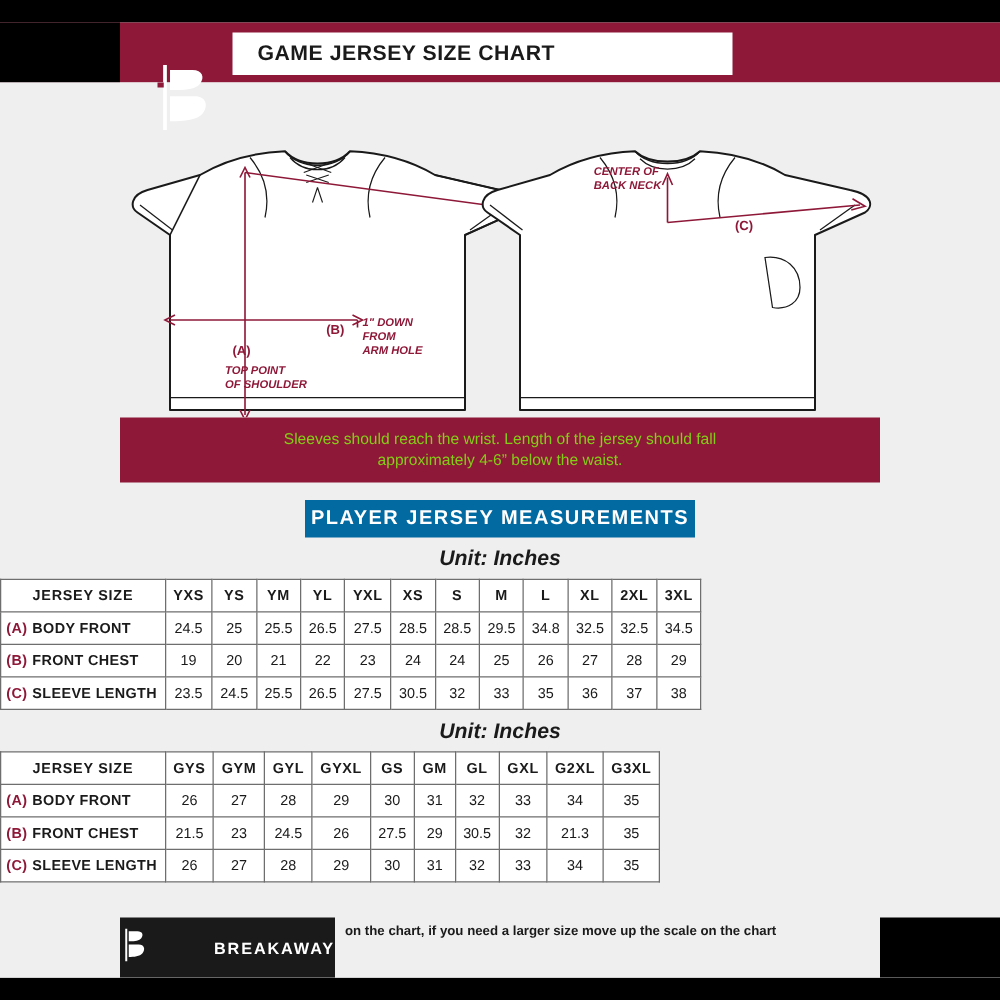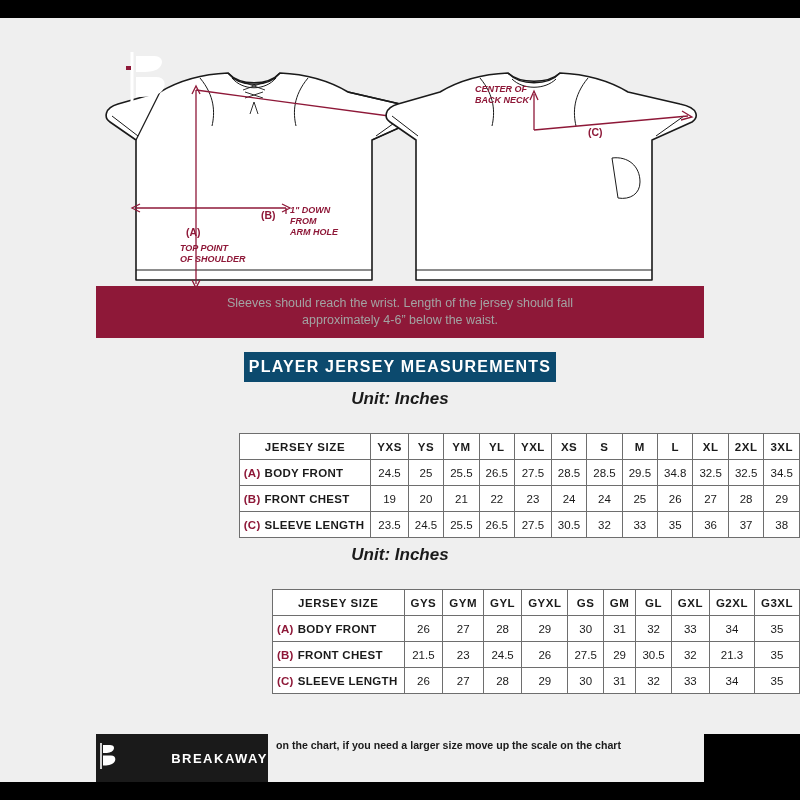--- a/index.html
+++ b/index.html
@@ -63,53 +63,53 @@
     background: #efefef;
   }
   .jersey-svg { position: absolute; left: 0; top: 0; }
 
   
   .note-bar {
     position: relative;
     margin: 0 96px;
     height: 52px;
     background: #8e1838;
-    color: #a3a3a3;
+    color: #84cc16;
     display: flex; flex-direction: column;
     align-items: center; justify-content: center;
     text-align: center;
     font-size: 12.5px;
     line-height: 17px;
   }
   .note-wrap {
     position: relative;
     height: 52px;
     background: #efefef;
   }
   
   .sect-title {
     margin: 14px auto 0;
     width: 312px; height: 30px;
-    background: #0c4a6e;
+    background: #0369a1;
     color: #fff;
     display: flex; align-items: center; justify-content: center;
     font-size: 16px;
     font-weight: bold;
     letter-spacing: 1.2px;
   }
   .unit {
     text-align: center;
     font-size: 17px;
     font-weight: bold;
     font-style: italic;
     color: #1a1a1a;
     margin-top: 7px;
   }
   
-  .tbl-wrap { display: flex; justify-content: flex-end; margin-top: 24px; }
+  .tbl-wrap { display: flex; justify-content: flex-start; margin-top: 6px; }
   table.size {
     border-collapse: collapse;
     font-size: 11.5px;
     color: #1a1a1a;
     background: #fff;
   }
   table.size td {
     border: 1px solid #6e6e6e;
     height: 26px;
     padding: 0 6px;
@@ -180,20 +180,26 @@
     position: absolute; left: 0; top: 0; width: 96px; bottom: 0;
     background: #efefef;
   }
 </style>
 </head>
 <body>
 
 <div class="page">
   <div class="sheet">
 
+    <div class="header">
+      <div class="logo-box"></div>
+      <div class="title-box">
+        <span>GAME JERSEY SIZE CHART</span>
+      </div>
+    </div>
 
     <div class="logo-b">
       <svg width="64" height="64" viewBox="0 0 64 64">
         <path d="M20 6 L20 58" stroke="#ffffff" stroke-width="3" fill="none"></path>
         <path d="M24 10 L42 10 C50 10 52 16 48 21 C45 25 38 26 30 26 L24 26 Z" fill="#ffffff"></path>
         <path d="M24 31 L44 31 C53 31 55 39 50 45 C46 50 36 51 24 51 Z" fill="#ffffff"></path>
         <path d="M14 20 L19 20 L19 24 L14 24 Z" fill="#8e1838"></path>
       </svg>
     </div>
 

